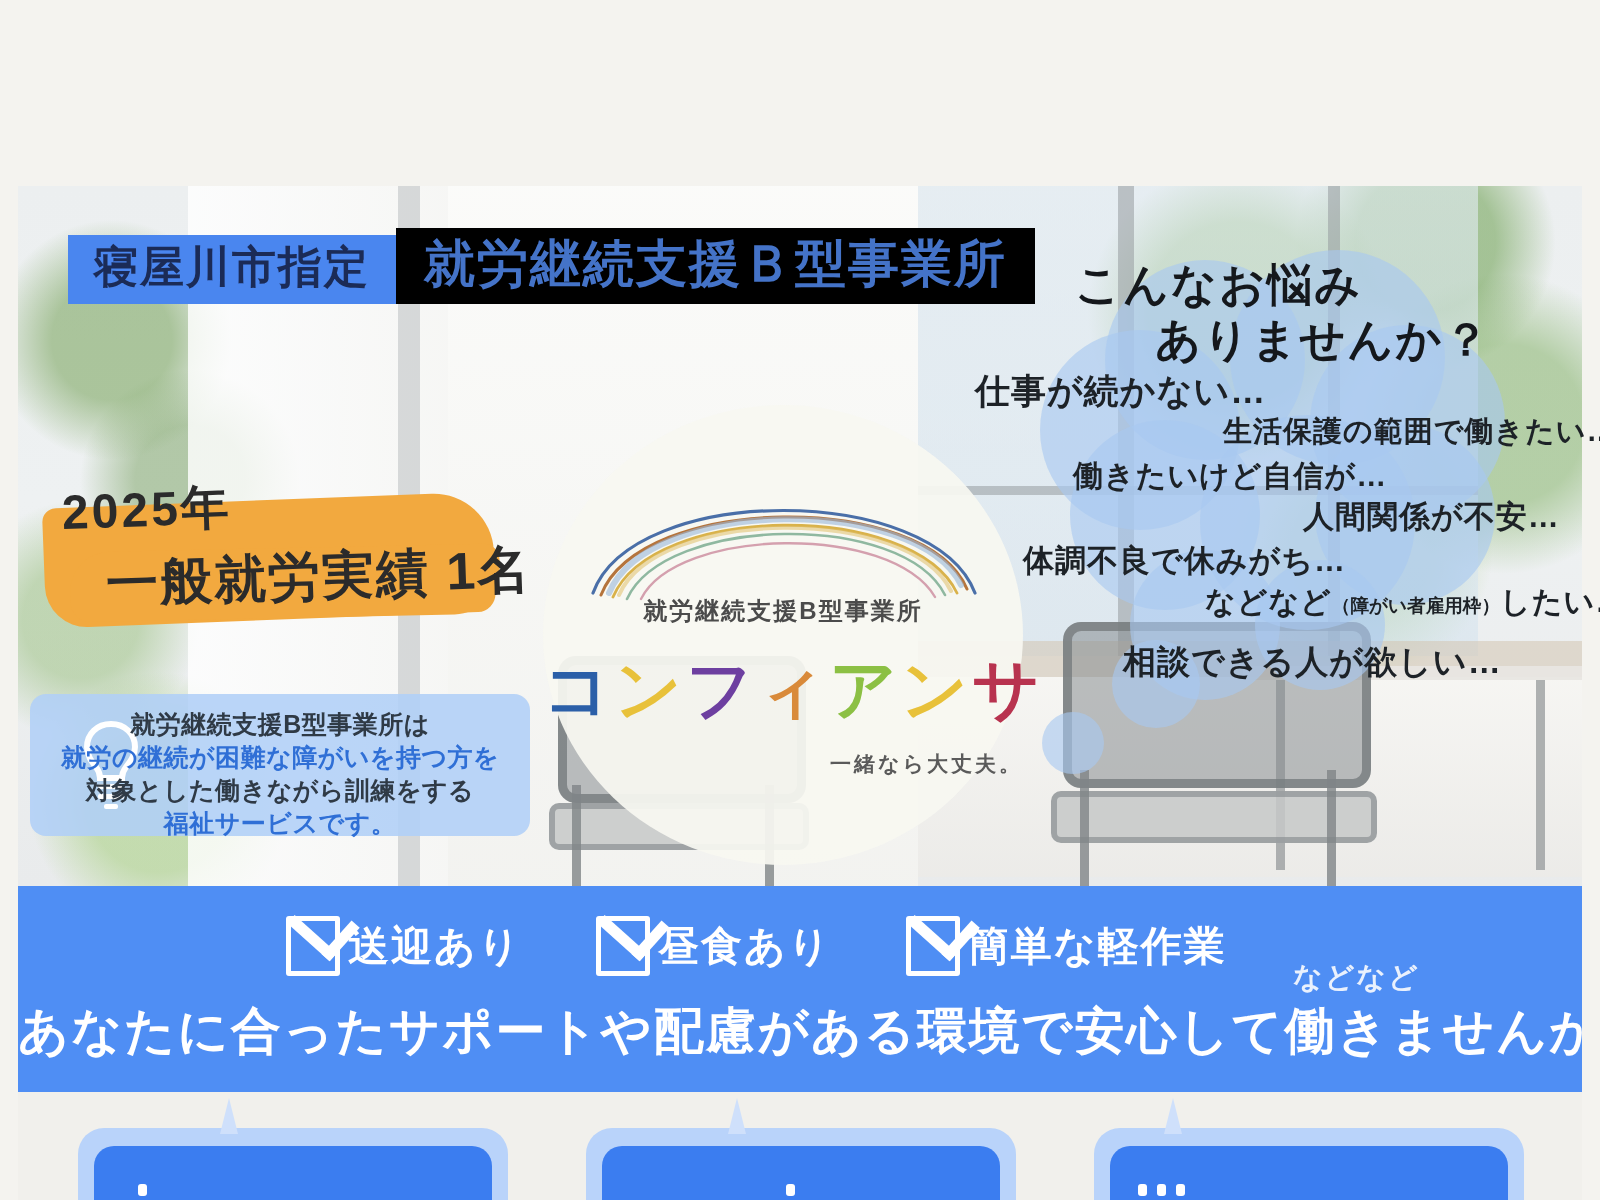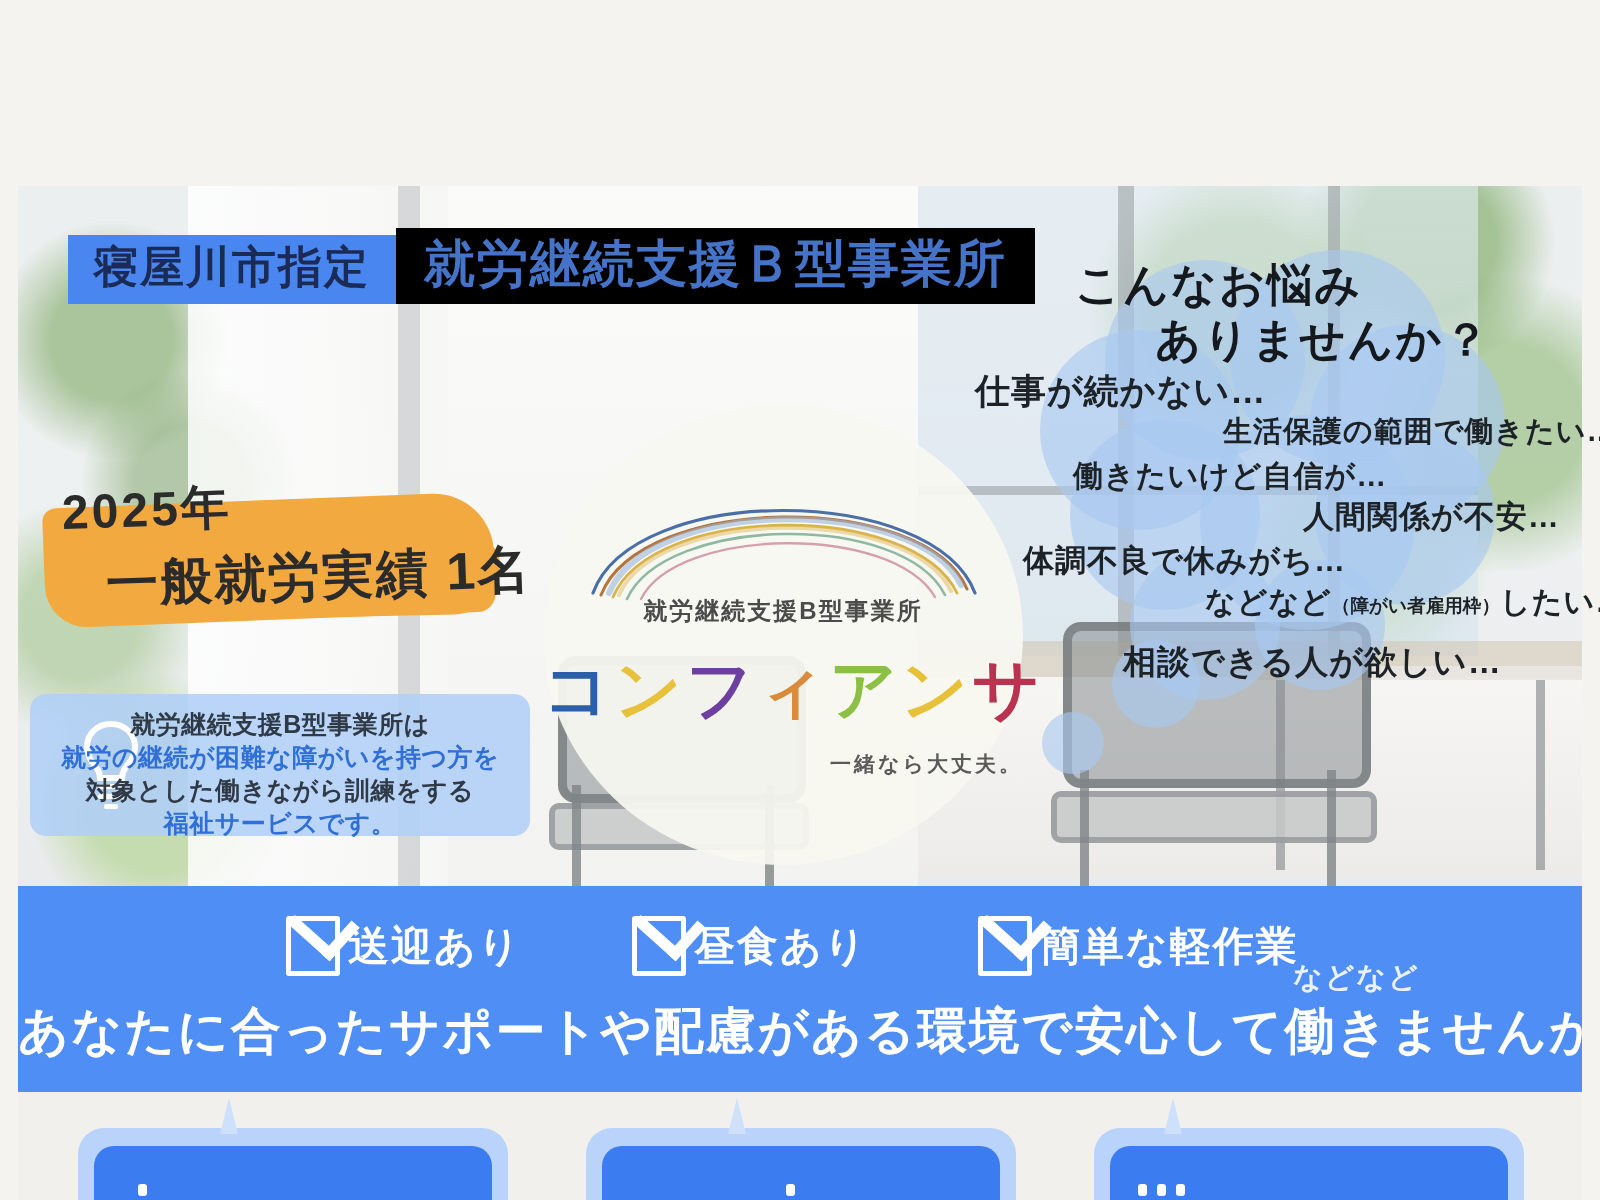--- a/index.html
+++ b/index.html
@@ -163,21 +163,21 @@
   }
   .worry small{font-size:.62em;letter-spacing:0;}
 
   
   .bottom-band{
     position:absolute;left:18px;top:886px;width:1564px;height:206px;
     background:rgba(66,133,244,.93);overflow:hidden;
   }
   .checks{
     position:absolute;left:268px;top:22px;width:1180px;height:76px;
-    display:flex;align-items:center;gap:110px;
+    display:flex;align-items:center;gap:74px;
   }
   .check-item{display:flex;align-items:center;gap:8px;white-space:nowrap;}
   .check-box{
     position:relative;width:44px;height:50px;border:5px solid #ffffff;border-radius:3px;flex:0 0 auto;
   }
   .check-box::after{
     content:"";position:absolute;left:4px;top:-18px;width:46px;height:34px;
     border-right:11px solid #ffffff;border-bottom:11px solid #ffffff;
     transform:rotate(42deg);
   }

